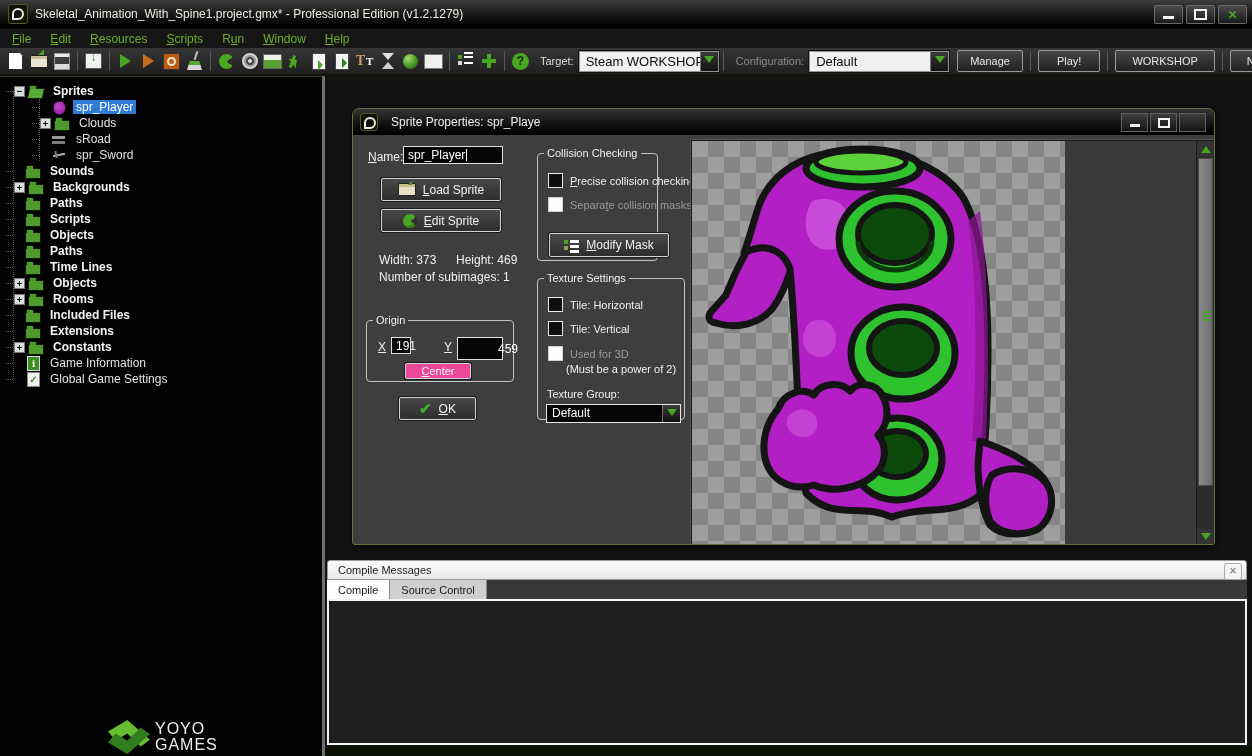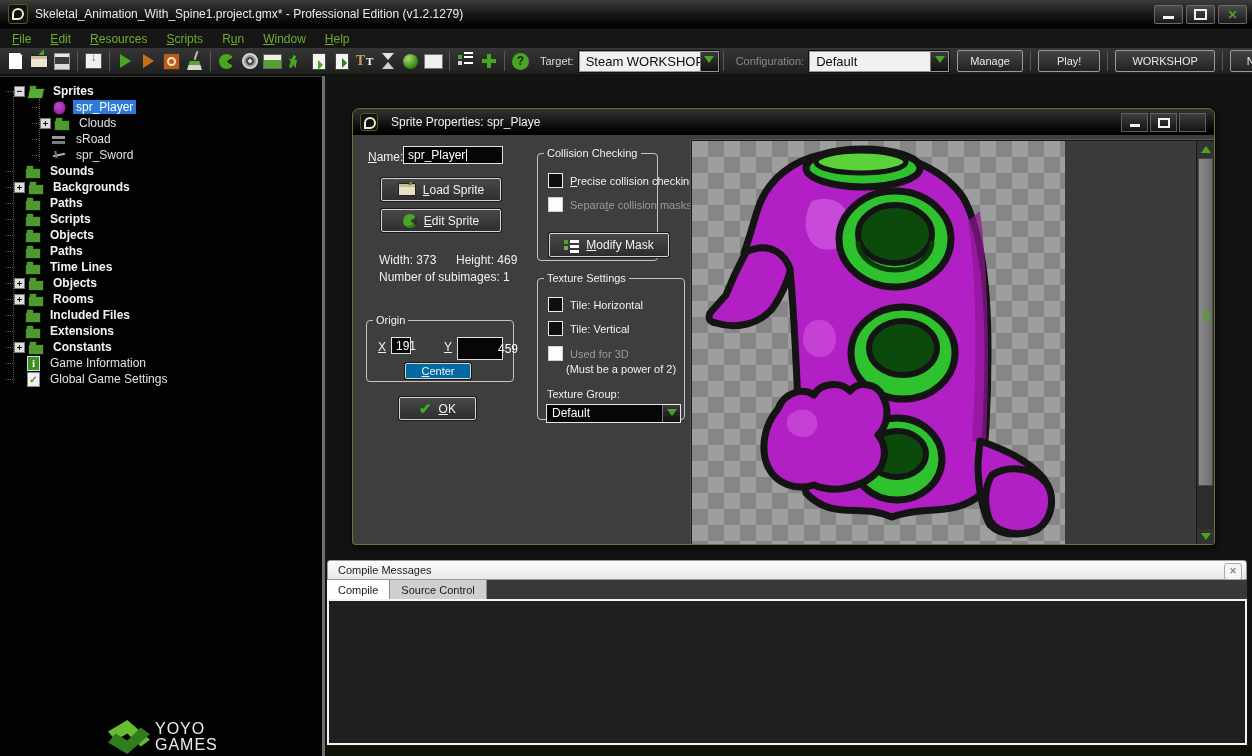--- a/index.html
+++ b/index.html
@@ -475,21 +475,21 @@
     <fieldset class="grp" style="left:13px;top:205px;width:148px;height:68px;">
       <legend>Origin</legend>
       <span class="dlg-label" style="left:11px;top:14px;"><u>X</u></span>
       <div class="dfield" style="left:24px;top:11px;width:20px;height:17px;">
           <span>191</span>
         </div>
       <span class="dlg-label" style="left:77px;top:14px;"><u>Y</u></span>
       <div class="dfield" style="left:90px;top:11px;width:40px;height:23px;padding-left:40px;">
           <span>459</span>
         </div>
-      <div class="dbtn" style="left:38px;top:37px;width:66px;height:16px;background:#0369a1;font-size:11px;">
+      <div class="dbtn" style="left:38px;top:37px;width:66px;height:16px;background:#ec4899;font-size:11px;">
         <span><u>C</u>enter</span>
       </div>
     </fieldset>
 
     <div class="dbtn" style="left:46px;top:288px;width:77px;height:23px;">
       <span class="check-glyph"></span>
       <span><u>O</u>K</span>
     </div>
 
     <fieldset class="grp" style="left:184px;top:38px;width:121px;height:114px;">

